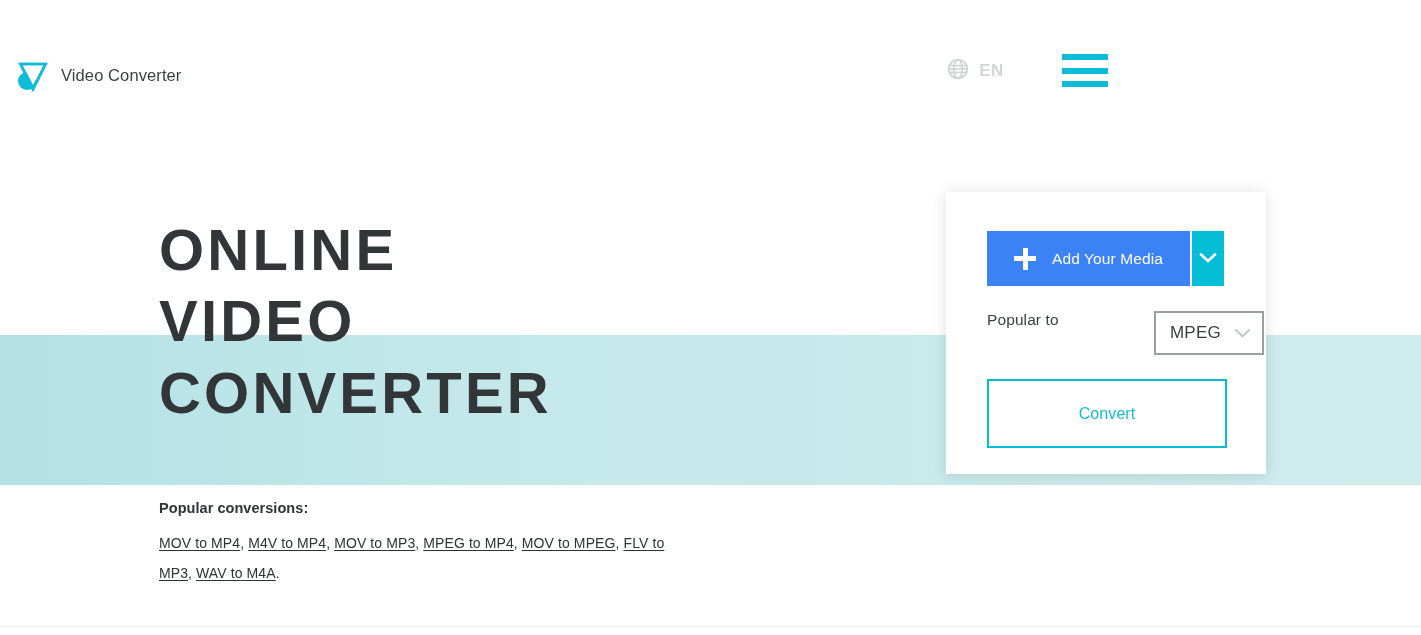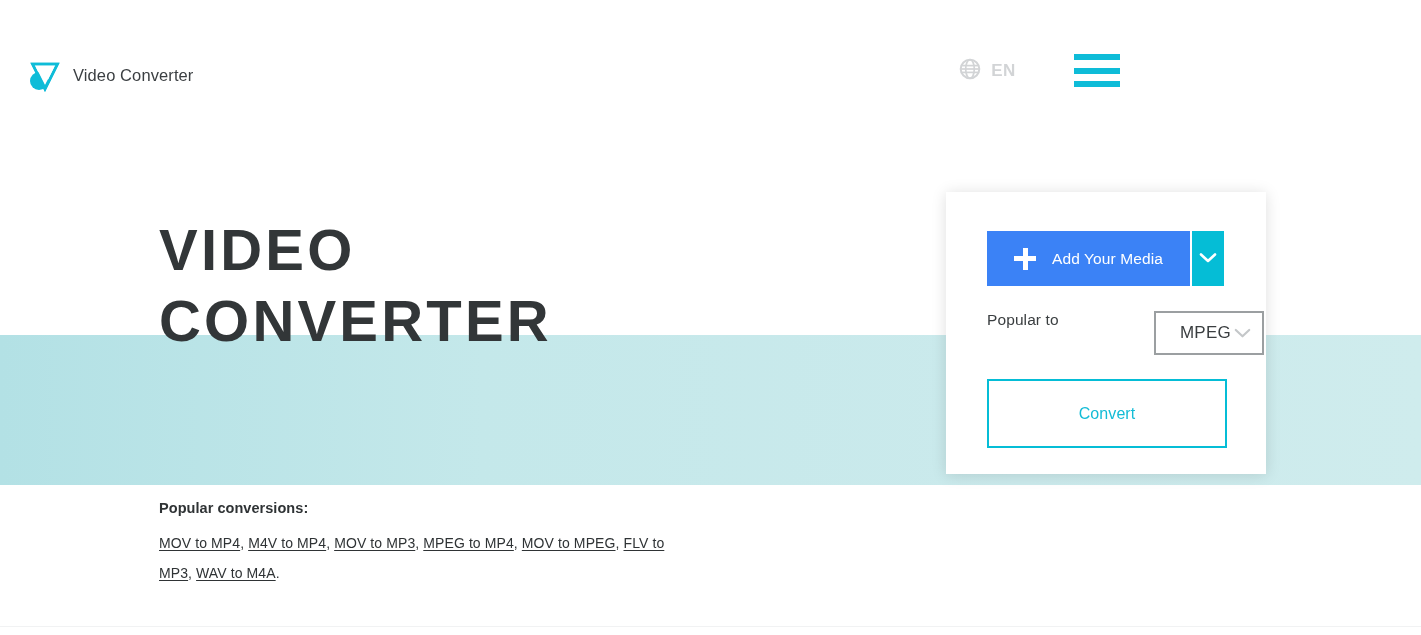--- a/index.html
+++ b/index.html
@@ -17,21 +17,20 @@
   }
 
   
   .header {
     position: absolute;
     top: 0; left: 0;
     width: 1132px;
     height: 150px;
     background: #ffffff;
     z-index: 40;
-    margin-left: 12px;
   }
   .brand {
     position: absolute;
     left: 18px;
     top: 58px;
     display: flex;
     align-items: center;
     gap: 13px;
   }
   .brand-logo {
@@ -239,21 +238,21 @@
     border: 2px solid #9b9fa1;
     background: #ffffff;
     display: flex;
     align-items: center;
     cursor: pointer;
     box-sizing: border-box;
   }
   .format-value {
     font-size: 17px;
     color: #3a3e40;
-    margin-left: 24px;
+    margin-left: 14px;
     letter-spacing: 0.2px;
   }
   .format-caret {
     margin-left: auto;
     margin-right: 11px;
     display: flex;
     align-items: center;
   }
 
   .convert-btn {
@@ -322,20 +321,21 @@
       <span></span>
       <span></span>
       <span></span>
     </div>
 
   </div>
 </div>
 
 <div class="hero">
   <h1 class="hero-title">
+    <span class="ln">ONLINE</span>
     <span class="ln">VIDEO</span>
     <span class="ln">CONVERTER</span>
   </h1>
 </div>
 
 <div class="popular">
   <div class="popular-title">Popular conversions:</div>
   <div class="popular-list" id="popular-links"><a href="#">MOV to MP4</a><span>, </span><a href="#">M4V to MP4</a><span>, </span><a href="#">MOV to MP3</a><span>, </span><a href="#">MPEG to MP4</a><span>, </span><a href="#">MOV to MPEG</a><span>, </span><a href="#">FLV to MP3</a><span>, </span><a href="#">WAV to M4A</a><span>.</span></div>
 </div>
 

